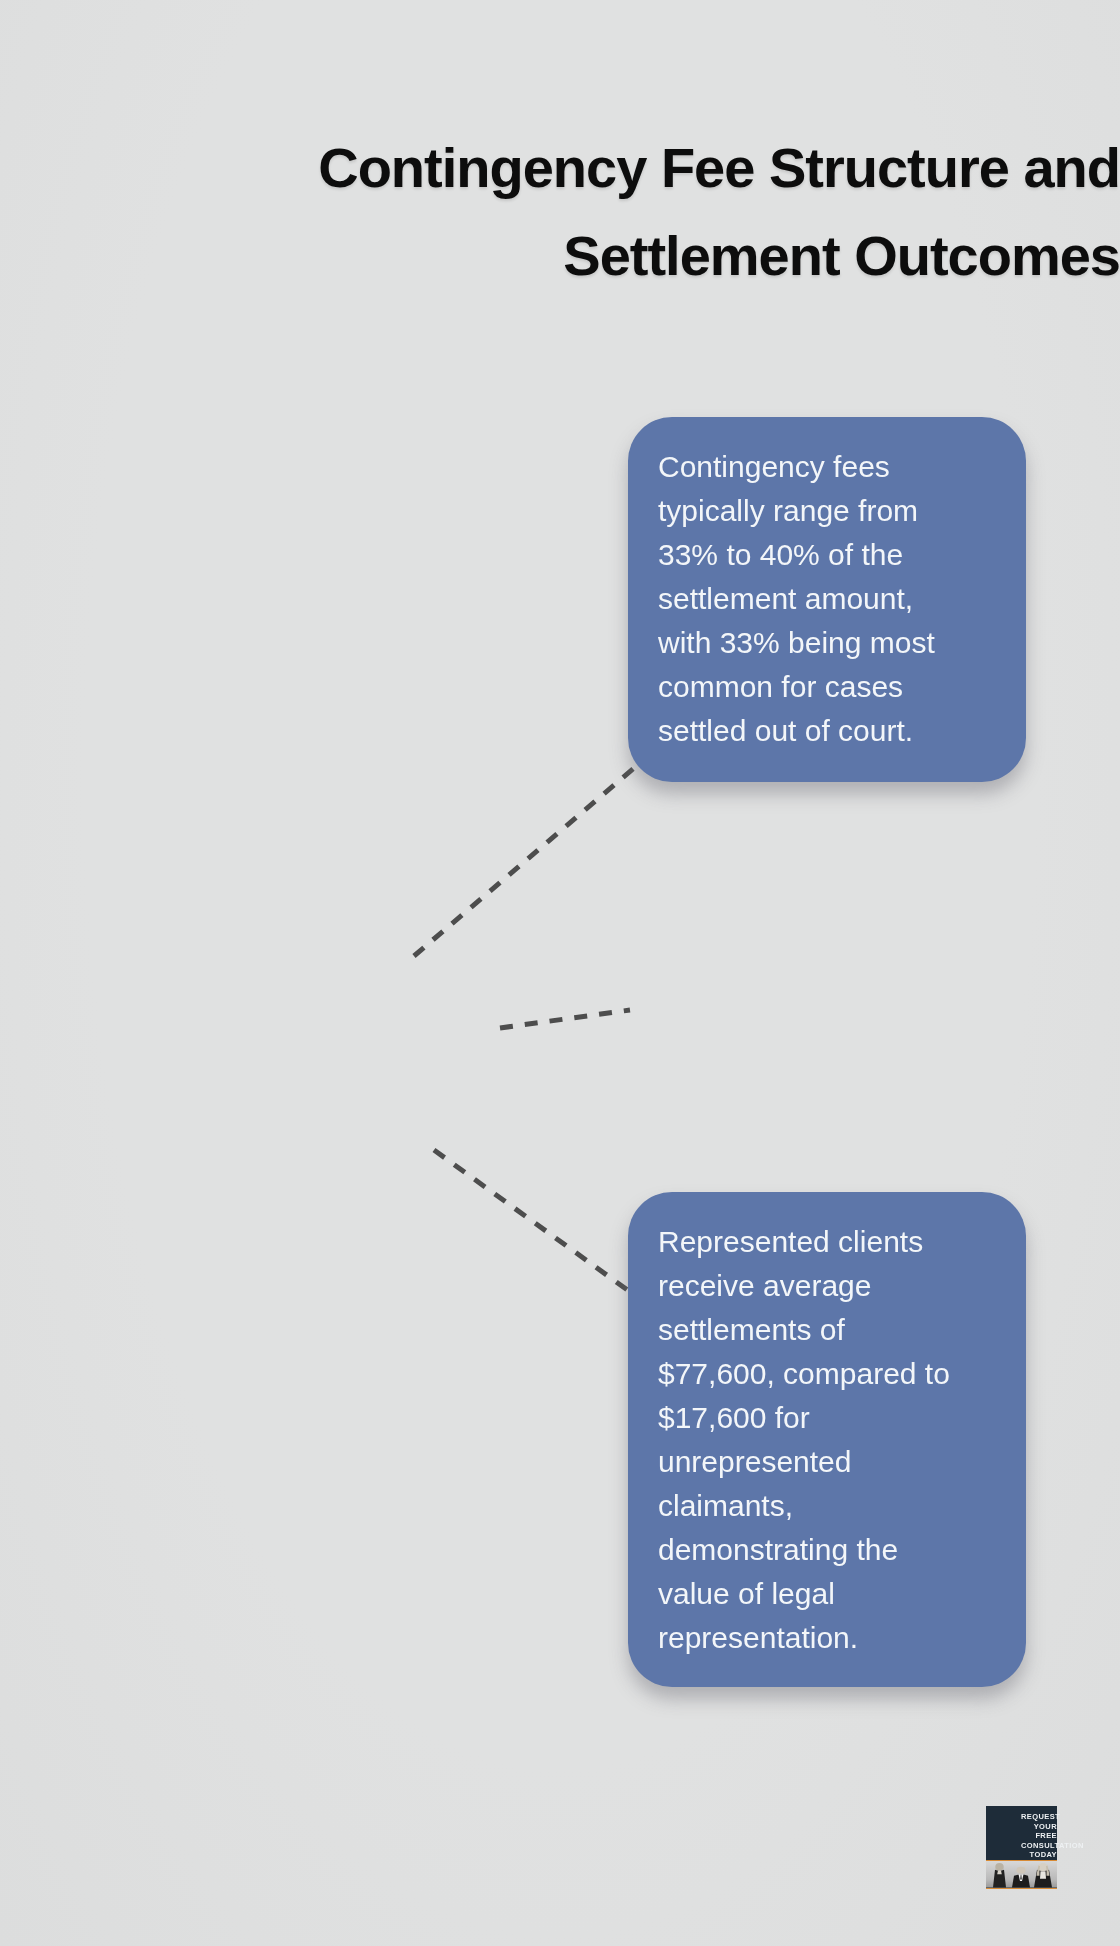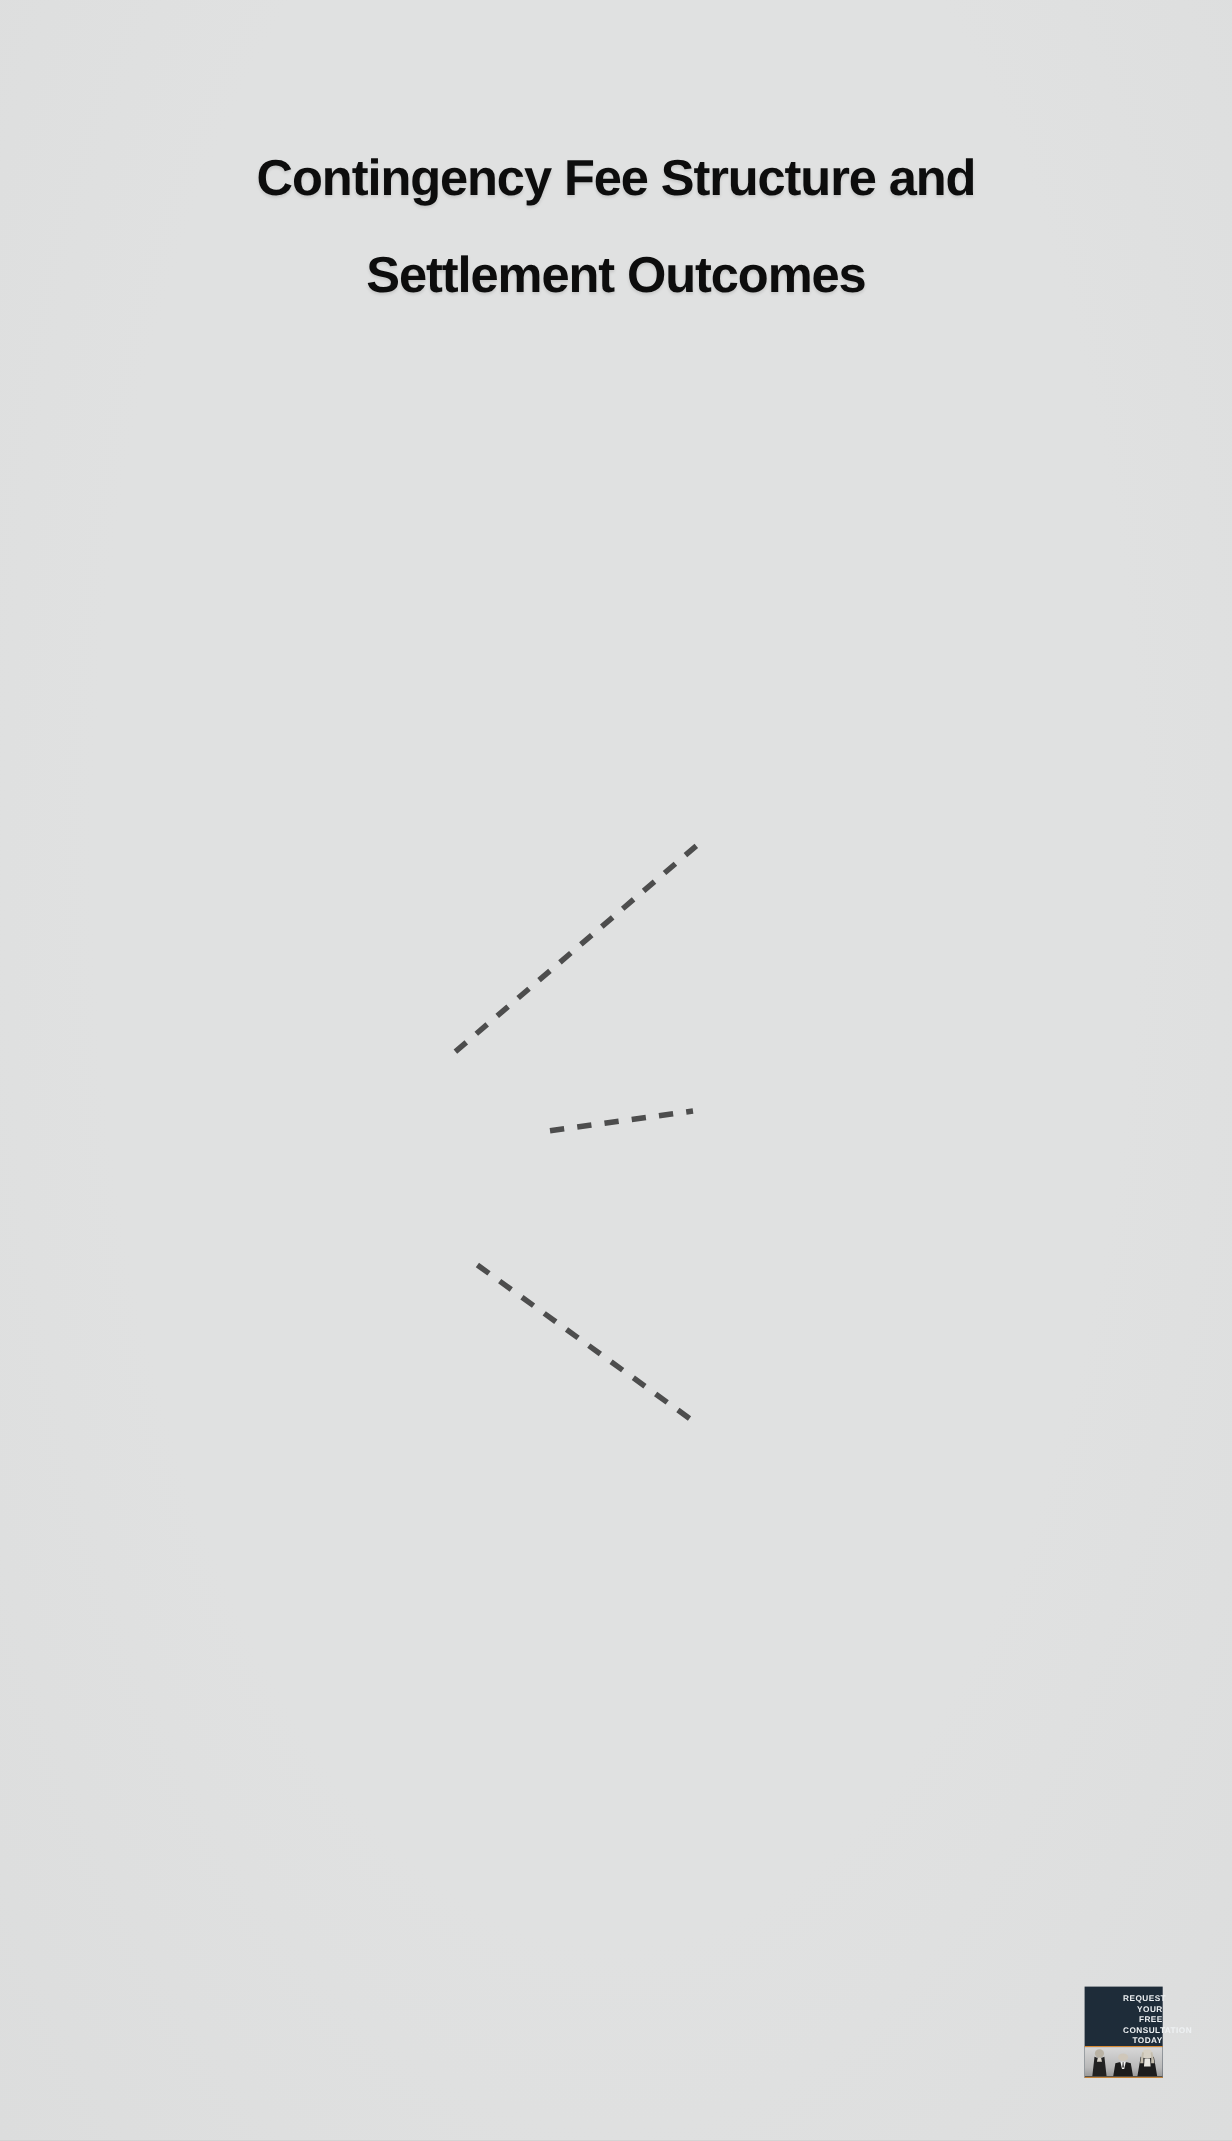--- a/index.html
+++ b/index.html
@@ -10,23 +10,23 @@
   }
   .canvas{
     position:relative;
     width:1120px;height:1946px;
     overflow:hidden;
     background:radial-gradient(ellipse at 50% 40%, #e0e1e1 60%, #dcdddd 100%);
   }
   .page-title{
     position:absolute;
     top:86px;left:0;right:0;
-    text-align:center;
+    text-align:right;
     font-weight:700;
-    font-size:46px;
+    font-size:56px;
     line-height:88px;
     letter-spacing:-1px;
     color:#0d0d0d;
     white-space:pre-line;
     text-shadow:0 2px 3px rgba(0,0,0,0.12);
   }
   .connectors{
     position:absolute;
     left:0;top:0;
     width:1120px;height:1946px;
@@ -116,22 +116,39 @@
   <h1 class="page-title">Contingency Fee Structure and
 Settlement Outcomes</h1>
 
   <svg class="connectors" viewBox="0 0 1120 1946" xmlns="http://www.w3.org/2000/svg">
     <line class="connector" x1="414" y1="956" x2="640" y2="763"></line>
     <line class="connector" x1="500" y1="1028" x2="630" y2="1010"></line>
     <line class="connector" x1="434" y1="1150" x2="633" y2="1294"></line>
   </svg>
 
 
+  <div class="branch branch-1">Contingency fees
+typically range from
+33% to 40% of the
+settlement amount,
+with 33% being most
+common for cases
+settled out of court.</div>
 
 
+  <div class="branch branch-3">Represented clients
+receive average
+settlements of
+$77,600, compared to
+$17,600 for
+unrepresented
+claimants,
+demonstrating the
+value of legal
+representation.</div>
 
   <div class="badge">
     <div class="badge-text">REQUEST
 YOUR FREE
 CONSULTATION
 TODAY</div>
     <div class="badge-rule"></div>
     <svg class="badge-photo" viewBox="0 0 71 36" xmlns="http://www.w3.org/2000/svg" preserveAspectRatio="none">
       <defs>
         <linearGradient id="pbg" x1="0" y1="0" x2="0" y2="1">

